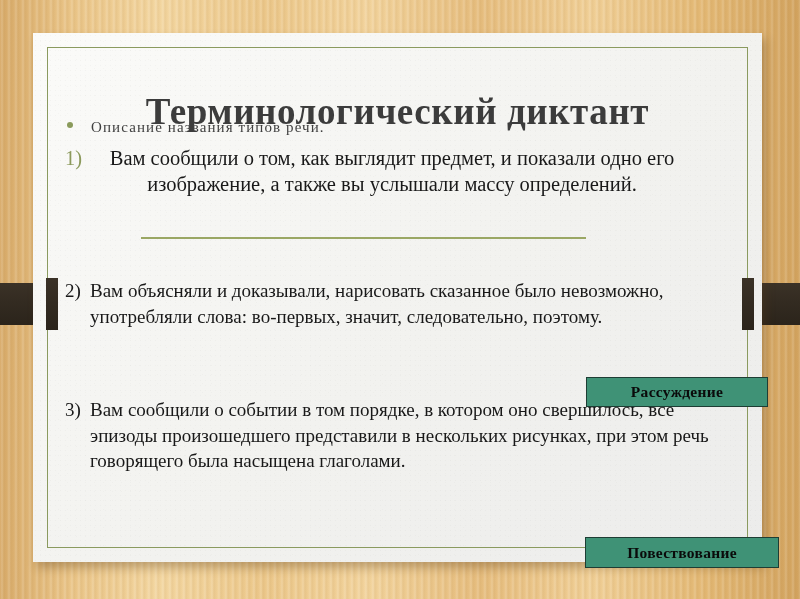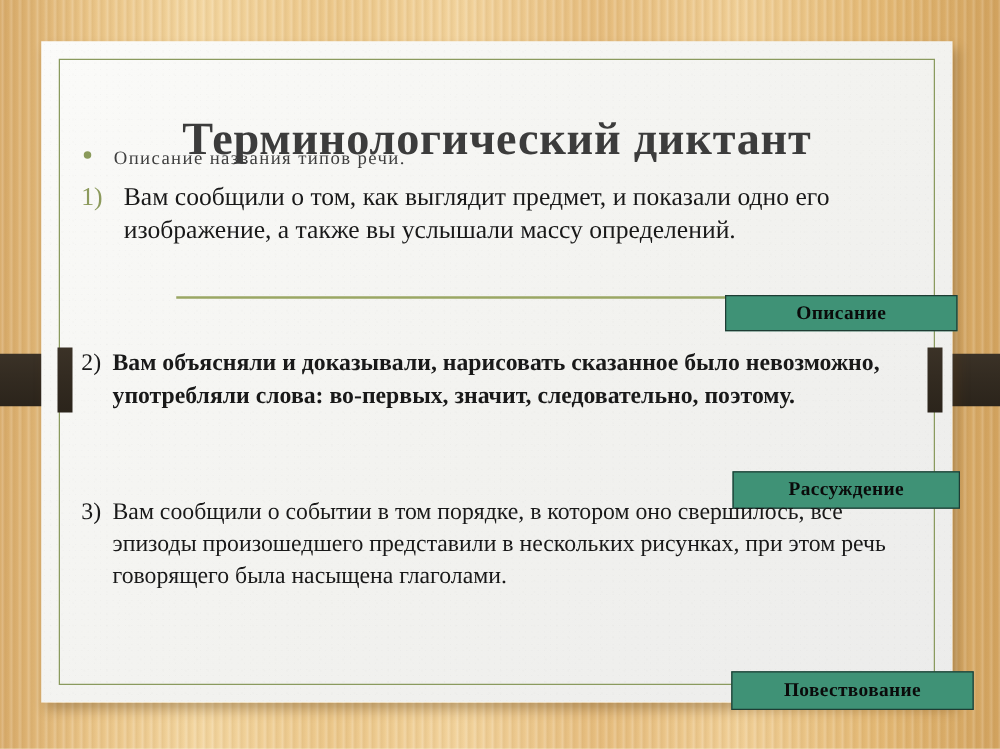--- a/index.html
+++ b/index.html
@@ -132,32 +132,32 @@
     width: 620px;
     display: flex;
     font-size: 20.5px;
     line-height: 26px;
   }
   #item-1-marker {
     color: #8c9a5c;
     flex: none;
     width: 34px;
   }
-  #item-1-text { flex: 1; }
+  #item-1-text { flex: 1; text-align: center; }
 
   #item-2 {
     left: 32px;
     top: 245px;
     width: 640px;
     display: flex;
     font-size: 19px;
     line-height: 25.5px;
   }
   #item-2-marker { flex: none; width: 25px; }
-  #item-2-text { flex: 1; font-weight: bold; }
+  #item-2-text { flex: 1; }
 
   #item-3 {
     left: 32px;
     top: 364px;
     width: 650px;
     display: flex;
     font-size: 19px;
     line-height: 25.5px;
   }
   #item-3-marker { flex: none; width: 25px; }
@@ -210,21 +210,20 @@
       <span id="bullet-text">Описание названия типов речи.</span>
     </div>
 
     <div class="item" id="item-1">
       <span id="item-1-marker">1)</span>
       <span class="item-body" id="item-1-text">Вам сообщили о том, как выглядит предмет, и показали одно его изображение, а также вы услышали массу определений.</span>
     </div>
 
     <div id="divider-rule"></div>
 
-    <div class="badge" id="badge-opisanie">Описание</div>
 
     <div class="item" id="item-2">
       <span id="item-2-marker">2)</span>
       <span class="item-body" id="item-2-text">Вам объясняли и доказывали, нарисовать сказанное было невозможно, употребляли слова: во-первых, значит, следовательно, поэтому.</span>
     </div>
 
     <div class="badge" id="badge-rassuzhdenie">Рассуждение</div>
 
     <div class="item" id="item-3">
       <span id="item-3-marker">3)</span>

